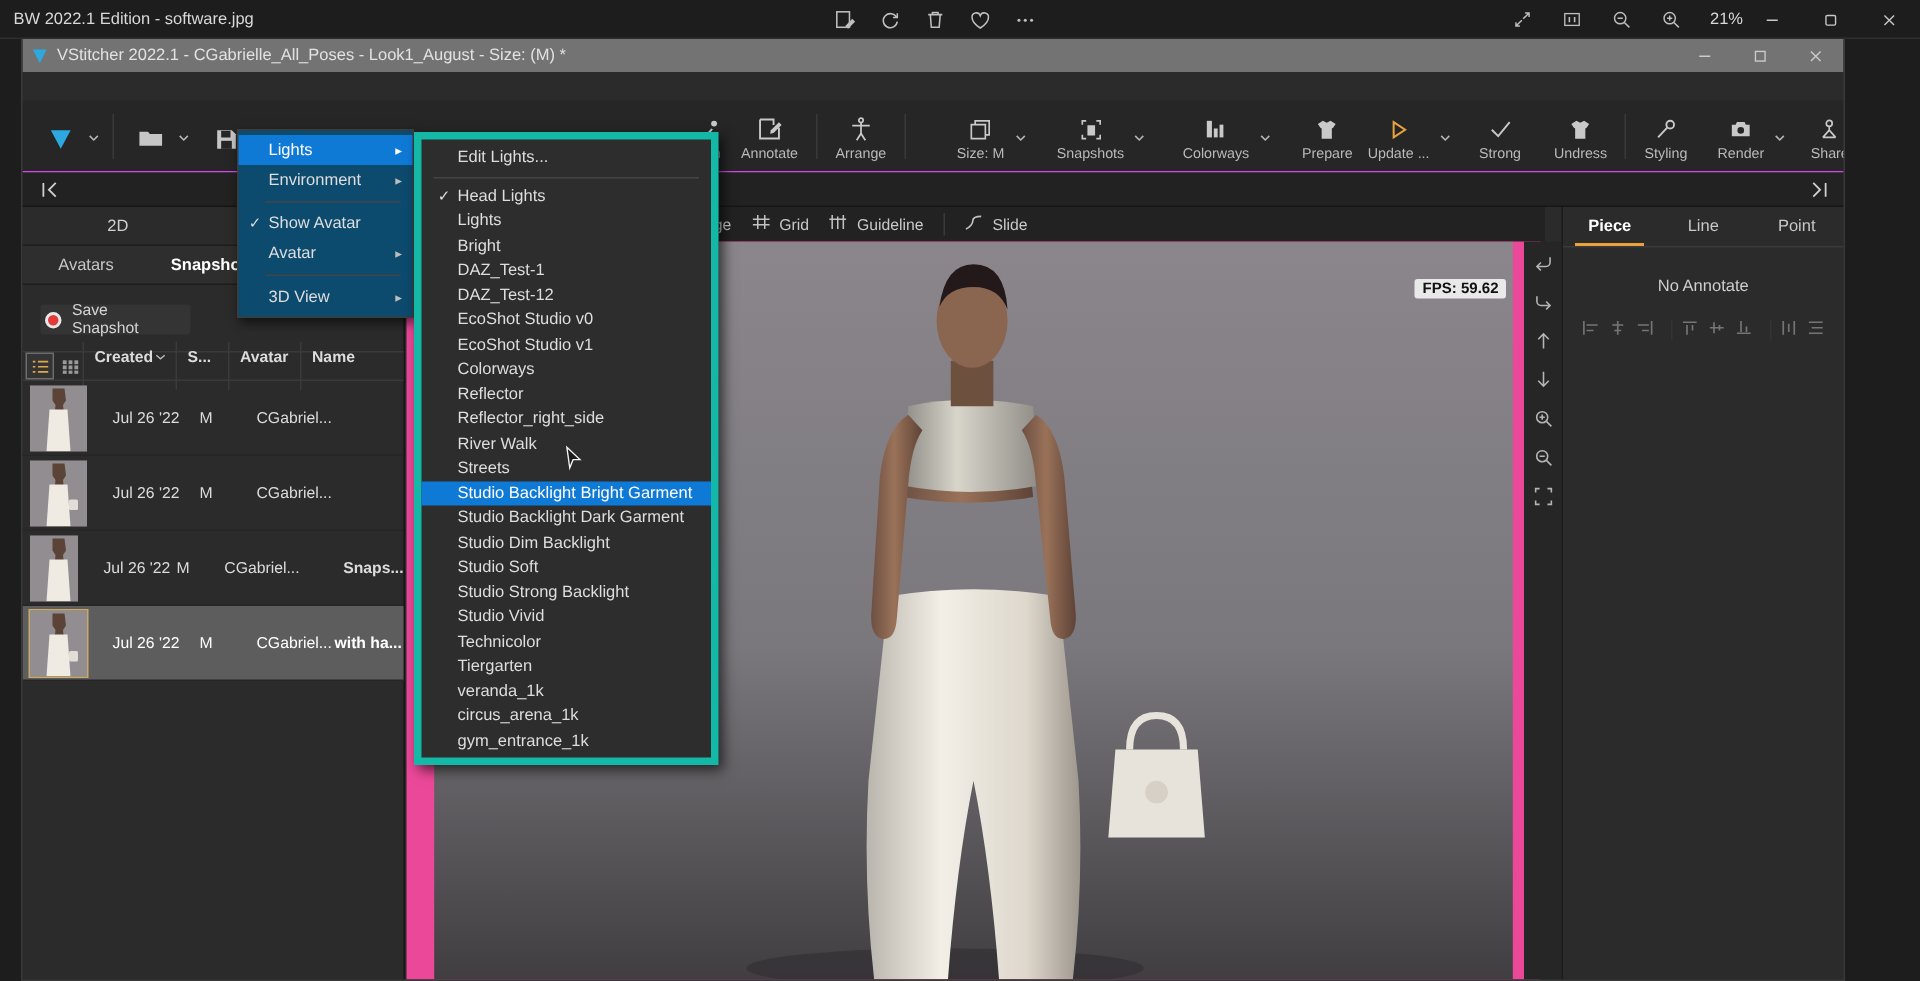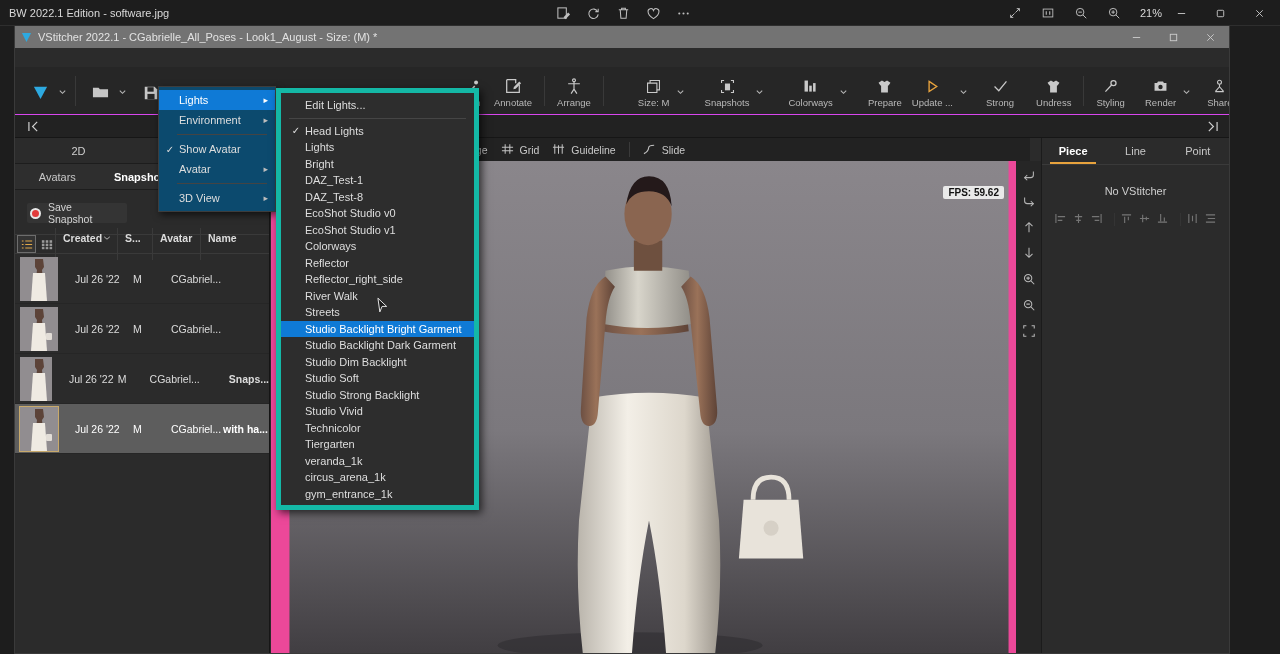--- a/index.html
+++ b/index.html
@@ -790,21 +790,21 @@
     </span>
   </div>
 
   <div id="right-panel">
     <div id="rp-tabs">
       <div class="active">Piece</div>
       <div>Line</div>
       <div>Point</div>
     </div>
     <div id="rp-tabline"></div>
-    <div id="no-selection">No VStitcher</div>
+    <div id="no-selection">No Annotate</div>
     <div id="align-icons">
       <span class="ag">
         <span><svg viewBox="0 0 14 12" width="13" height="11" fill="none" stroke="#cfcfcf" stroke-width="1.2">
               <path d="M2 1v10M4 4h8M4 8h5"></path>
             </svg></span>
         <span><svg viewBox="0 0 14 12" width="13" height="11" fill="none" stroke="#cfcfcf" stroke-width="1.2">
               <path d="M7 1v10M3 4h8M4.5 8h5"></path>
             </svg></span>
         <span><svg viewBox="0 0 14 12" width="13" height="11" fill="none" stroke="#cfcfcf" stroke-width="1.2">
               <path d="M12 1v10M2 4h8M5 8h5"></path>
@@ -879,21 +879,21 @@
     <div class="si">
       <span class="chk"></span>
       <span>Bright</span>
     </div>
     <div class="si">
       <span class="chk"></span>
       <span>DAZ_Test-1</span>
     </div>
     <div class="si">
       <span class="chk"></span>
-      <span>DAZ_Test-8</span>
+      <span>DAZ_Test-12</span>
     </div>
     <div class="si">
       <span class="chk"></span>
       <span>EcoShot Studio v0</span>
     </div>
     <div class="si">
       <span class="chk"></span>
       <span>EcoShot Studio v1</span>
     </div>
     <div class="si">

